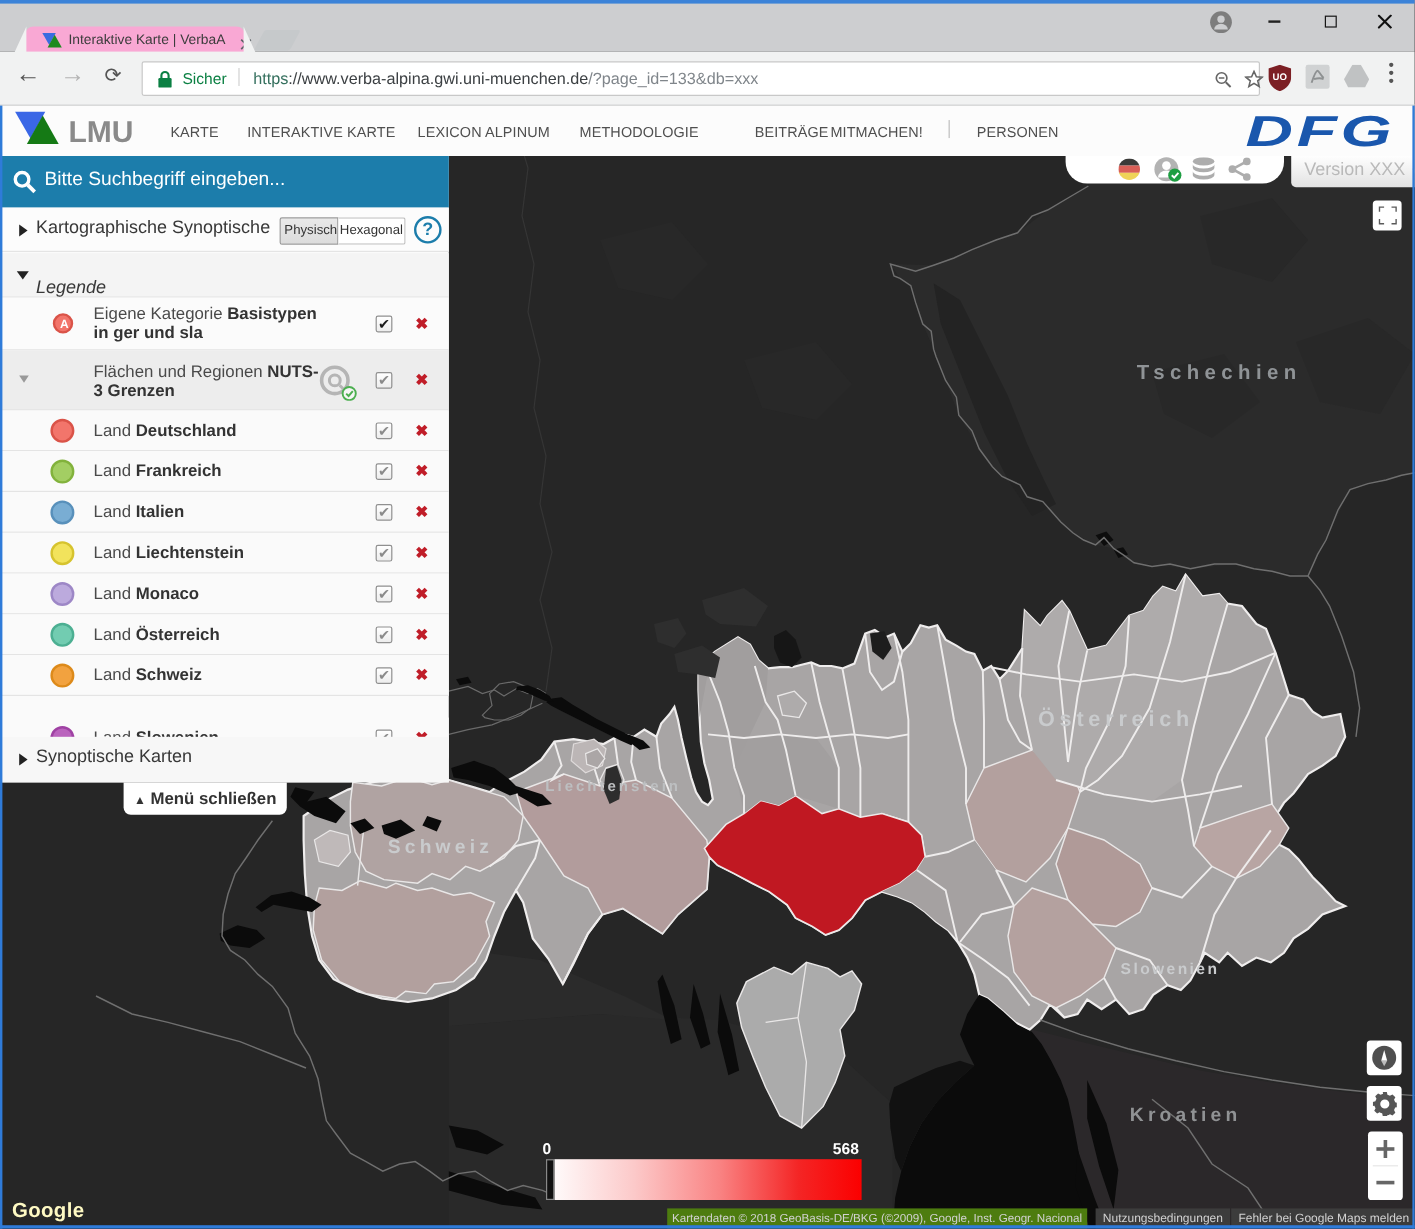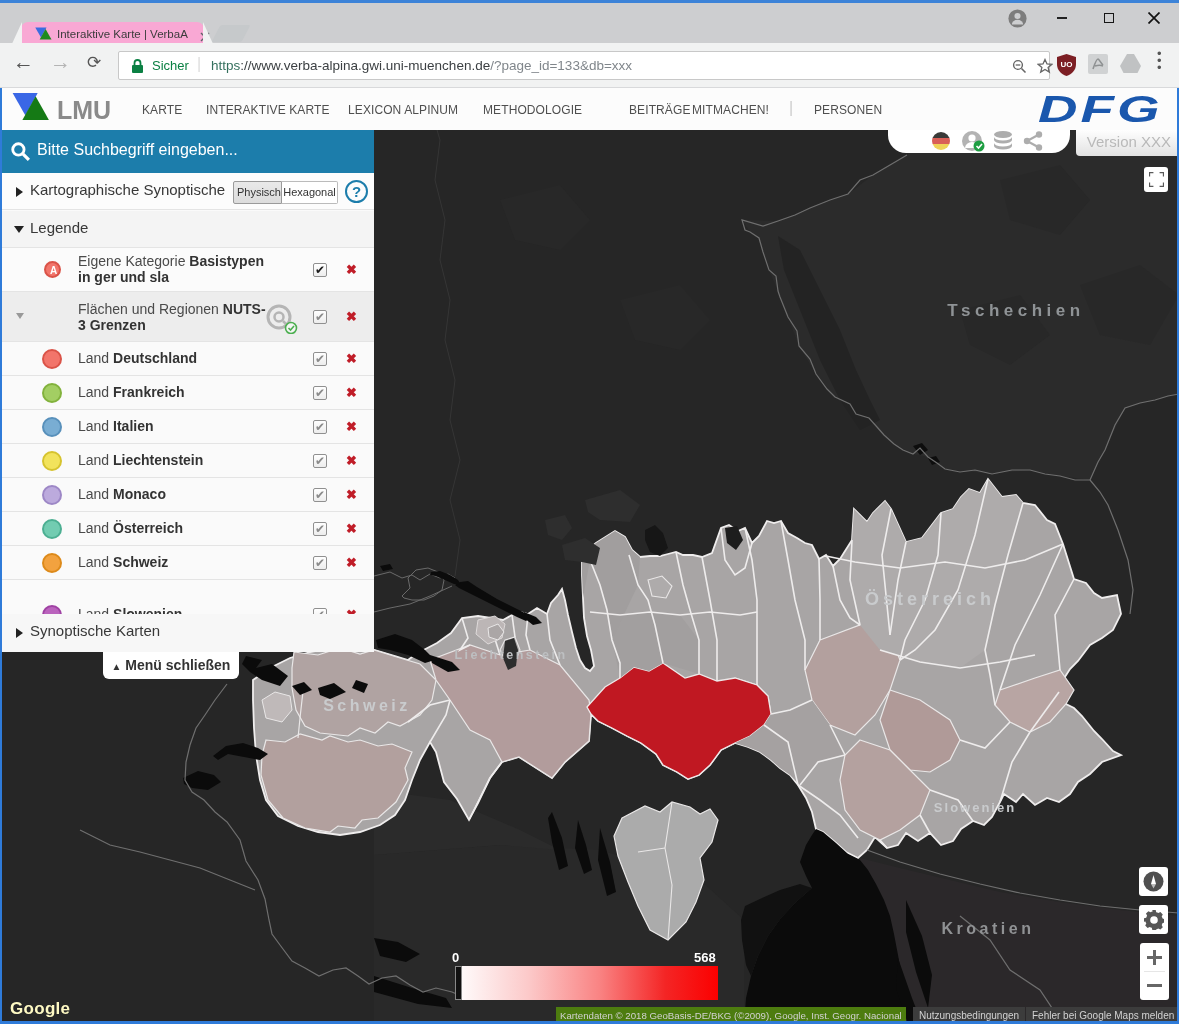--- a/index.html
+++ b/index.html
@@ -381,21 +381,21 @@
   <div class="prow" style="top:43px;height:37px;background:#fcfcfc;">
     <span class="tri-r abs" style="left:16px;top:14px;"></span>
     <span class="abs sechead" style="left:30px;top:8px;">Kartographische Synoptische</span>
     <span class="abs" style="left:233px;top:8px;width:49px;height:23px;background:linear-gradient(#e9e9e9,#dcdcdc);border:1px solid #9a9a9a;font-size:11px;color:#333;text-align:right;line-height:21px;border-radius:2px 0 0 2px;">Physisch</span>
     <span class="abs" style="left:282px;top:8px;width:56px;height:23px;background:#fff;border:1px solid #bbb;border-left:none;font-size:11px;color:#333;text-align:center;line-height:21px;border-radius:0 2px 2px 0;">Hexagonal</span>
     <span class="abs" style="left:345px;top:7px;width:23px;height:23px;border:2px solid #1c7dab;border-radius:50%;color:#1c7dab;font-weight:bold;font-size:15px;text-align:center;line-height:20px;">?</span>
   </div>
 
   <div class="prow" style="top:81px;height:37px;background:#f4f4f4;">
     <span class="tri-d abs" style="left:14px;top:15px;"></span>
-    <span class="abs sechead" style="left:30px;top:8px;">Legende</span>
+    <span class="abs sechead" style="left:30px;top:20px;font-style:italic;">Legende</span>
   </div>
 
   <div class="prow" style="top:118px;height:44px;background:#fbfbfb;">
     <div class="circle" style="left:44px;top:13px;width:17px;height:17px;background:#f2756b;border:2px solid #da5348;">
         <span style="position:absolute;left:4px;top:2px;font-size:10px;color:#fff;font-weight:bold;">A</span>
       </div>
     <div class="lrow-label" style="top:5px;">Eigene Kategorie <b>Basistypen</b><br><b>in ger und sla</b></div>
     <div class="cbx" style="top:15px;color:#1a1a1a;">✔</div>
     <div class="redx" style="top:14px;">✖</div>
   </div>

